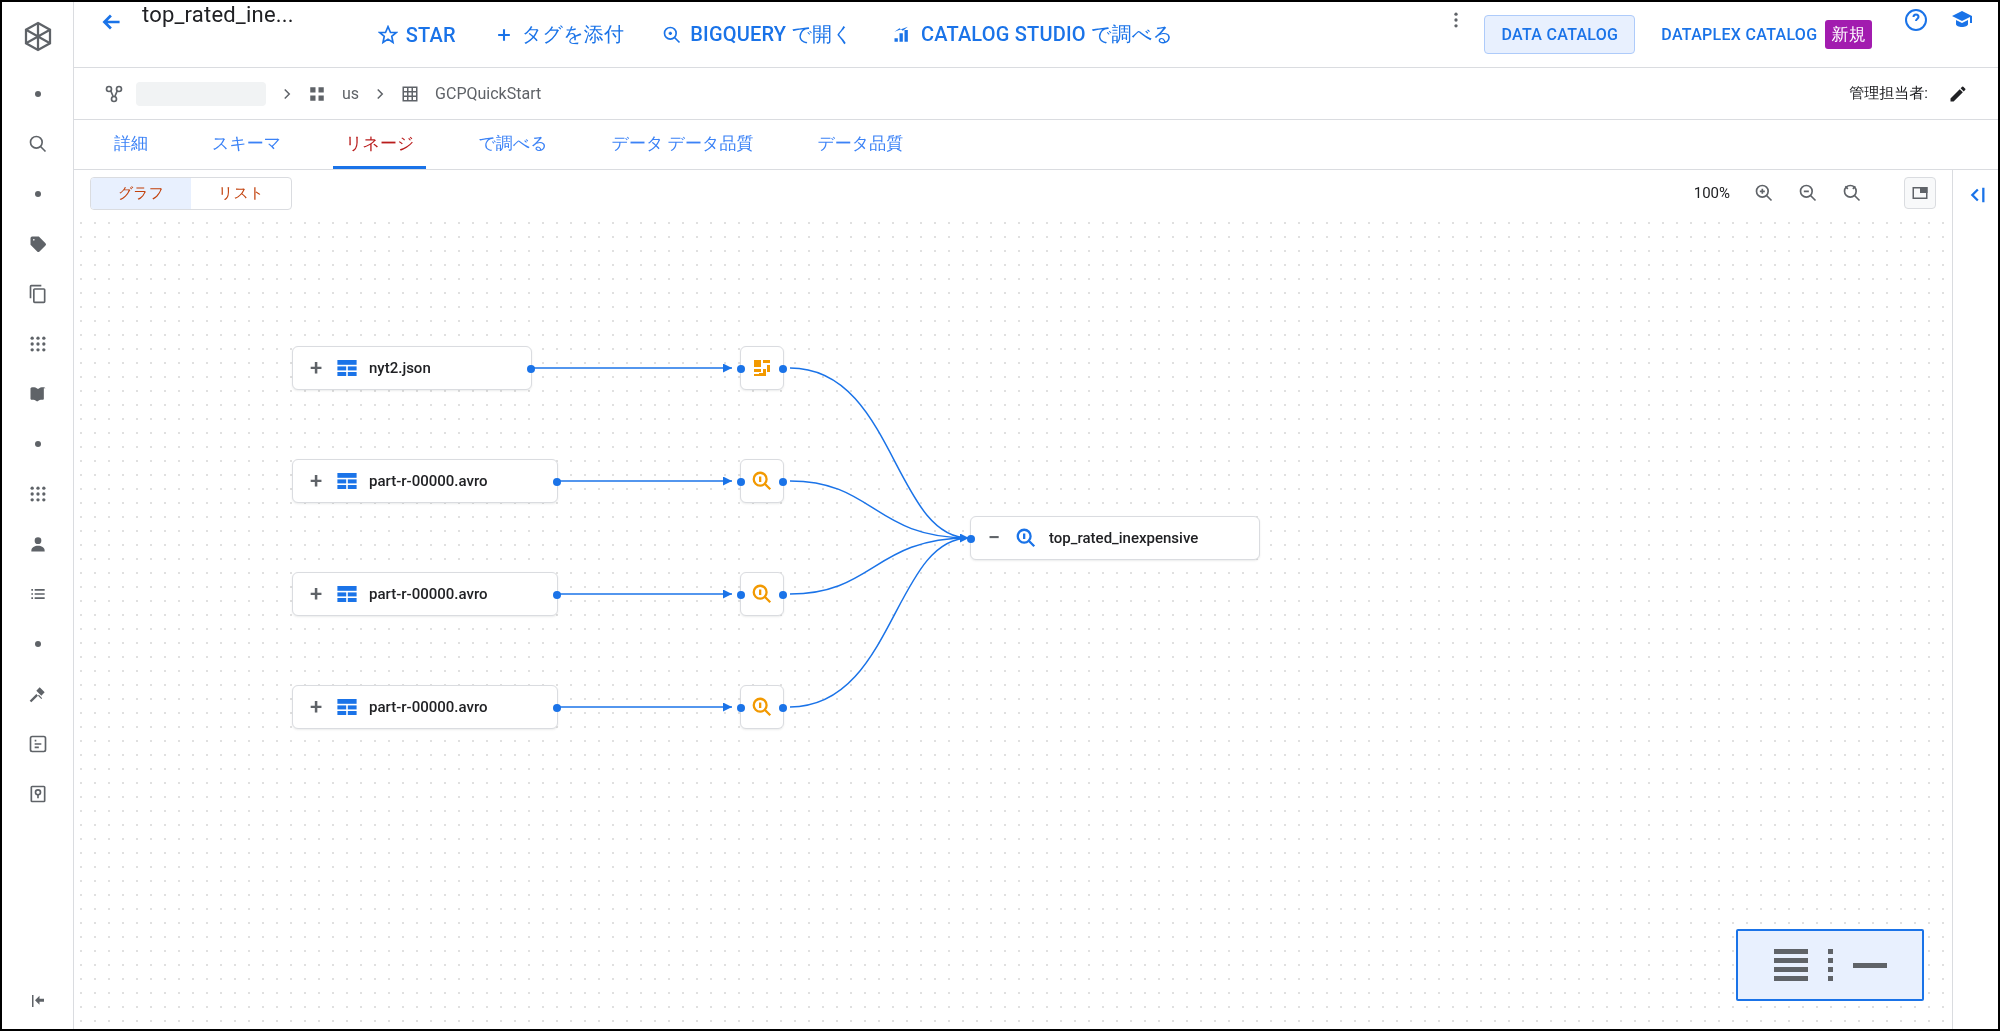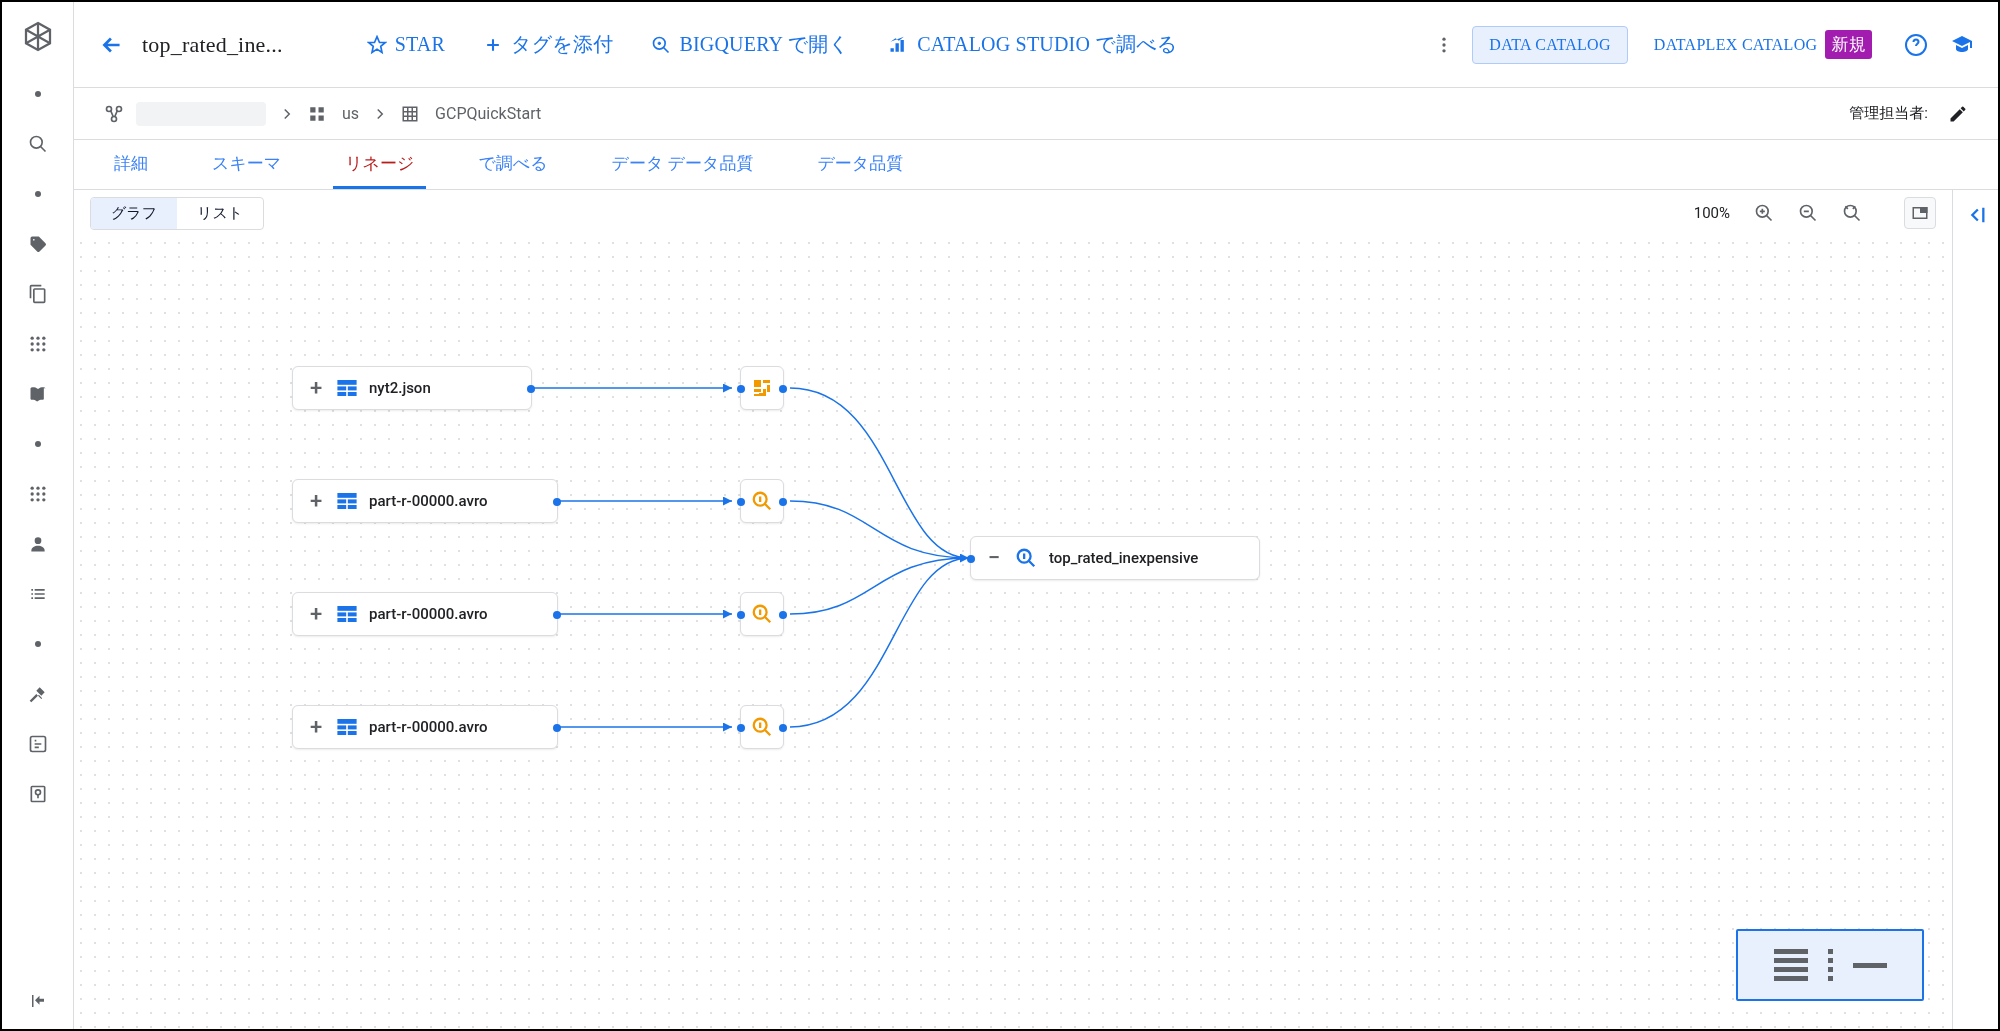--- a/index.html
+++ b/index.html
@@ -5,21 +5,21 @@
 * { box-sizing: border-box; margin: 0; padding: 0; }
 body { font-family: Roboto, "Helvetica Neue", Arial, sans-serif; font-size: 13px; color: #202124; background: #fff; width: 2000px; height: 1031px; overflow: hidden; border: 2px solid #000; }
 .app { display: flex; height: 100%; }
 .left-rail { width: 72px; border-right: 1px solid #dadce0; display: flex; flex-direction: column; align-items: center; padding-top: 18px; gap: 26px; }
 .left-rail .logo svg { width: 36px; height: 36px; }
 .left-rail .rail-icon { width: 24px; height: 24px; display: flex; align-items: center; justify-content: center; color: #5f6368; cursor: pointer; }
 .left-rail .dot { width: 6px; height: 6px; border-radius: 50%; background: #5f6368; }
 .left-rail .expand-btn { margin-top: auto; margin-bottom: 16px; color: #5f6368; }
 
 .main { flex: 1; display: flex; flex-direction: column; }
-.topbar { height: 86px; border-bottom: 1px solid #dadce0; display: flex; align-items: center; padding: 0 18px; gap: 10px; font-family: Liberation Serif, serif; }
+.topbar { height: 66px; border-bottom: 1px solid #dadce0; display: flex; padding: 0 18px; gap: 10px; }
 .topbar .back-btn { color: #1a73e8; width: 40px; height: 40px; display: flex; align-items:center; justify-content:center; border-radius: 50%; cursor: pointer; }
 .topbar .title { font-size: 22px; color: #202124; margin-right: 60px; letter-spacing: .2px; }
 .topbar .action-btn { display: flex; align-items: center; gap: 8px; color: #1a73e8; font-weight: 500; font-size: 20px; padding: 8px 14px; border-radius: 4px; cursor: pointer; letter-spacing: .2px; }
 .topbar .spacer { flex: 1; }
 .topbar .more-btn { color: #5f6368; padding: 8px; cursor: pointer; border-radius: 50%; }
 .catalogs { display: flex; gap: 10px; align-items: center; }
 .catalog-chip { padding: 9px 16px; border-radius: 4px; font-size: 16px; font-weight: 500; letter-spacing: .3px; display: flex; align-items: center; gap: 8px; cursor: pointer; }
 .catalog-chip.active { background: #e8f0fe; color: #1a73e8; border: 1px solid #aecbfa; }
 .catalog-chip.plain { color: #1a73e8; }
 .badge { background: #a21caf; color: #fff; font-size: 17px; padding: 3px 6px; border-radius: 3px; }
@@ -34,21 +34,21 @@
 .breadcrumb-row .edit-icon { cursor: pointer; color: #202124; }
 
 .tabs-row { height: 50px; border-bottom: 1px solid #dadce0; display: flex; align-items: stretch; padding: 0 28px; gap: 40px; }
 .tab { display: flex; align-items: center; font-size: 17px; color: #3b82f6; cursor: pointer; border-bottom: 3px solid transparent; padding: 0 12px; }
 .tab.active { color: #b91c1c; border-bottom-color: #1a73e8; font-weight: 500; }
 
 .content-row { flex: 1; display: flex; overflow: hidden; }
 .canvas-area { flex: 1; display: flex; flex-direction: column; }
 .canvas-toolbar { height: 46px; display: flex; align-items: center; padding: 0 16px; gap: 12px; }
 .view-toggle { display: inline-flex; border: 1px solid #dadce0; border-radius: 4px; overflow: hidden; }
-.view-toggle .vt { padding: 6px 20px; font-size: 15px; cursor: pointer; color: #0f172a; }
+.view-toggle .vt { padding: 6px 27px; font-size: 15px; cursor: pointer; color: #c2410c; }
 .view-toggle .vt.active { background: #e8f0fe; }
 .canvas-toolbar .tb-spacer { flex: 1; }
 .zoom-level { font-size: 15px; color: #202124; margin-right: 6px; }
 .tb-icon { width: 32px; height: 32px; display: flex; align-items: center; justify-content: center; color: #5f6368; cursor: pointer; border-radius: 4px; }
 .tb-icon.boxed { border: 1px solid #dadce0; background: #f8f9fa; margin-left: 24px; }
 
 .canvas { flex: 1; position: relative; background: #fff; background-image: radial-gradient(circle, #e0e0e0 1px, transparent 1px); background-size: 14px 14px; overflow: hidden; }
 .canvas svg.edges { position: absolute; inset: 0; width: 100%; height: 100%; pointer-events: none; }
 
 .node { position: absolute; background: #fff; border: 1px solid #dadce0; border-radius: 6px; height: 44px; display: flex; align-items: center; padding: 0 14px; gap: 12px; box-shadow: 0 1px 2px rgba(60,64,67,.1); font-size: 15px; font-weight: 500; }

